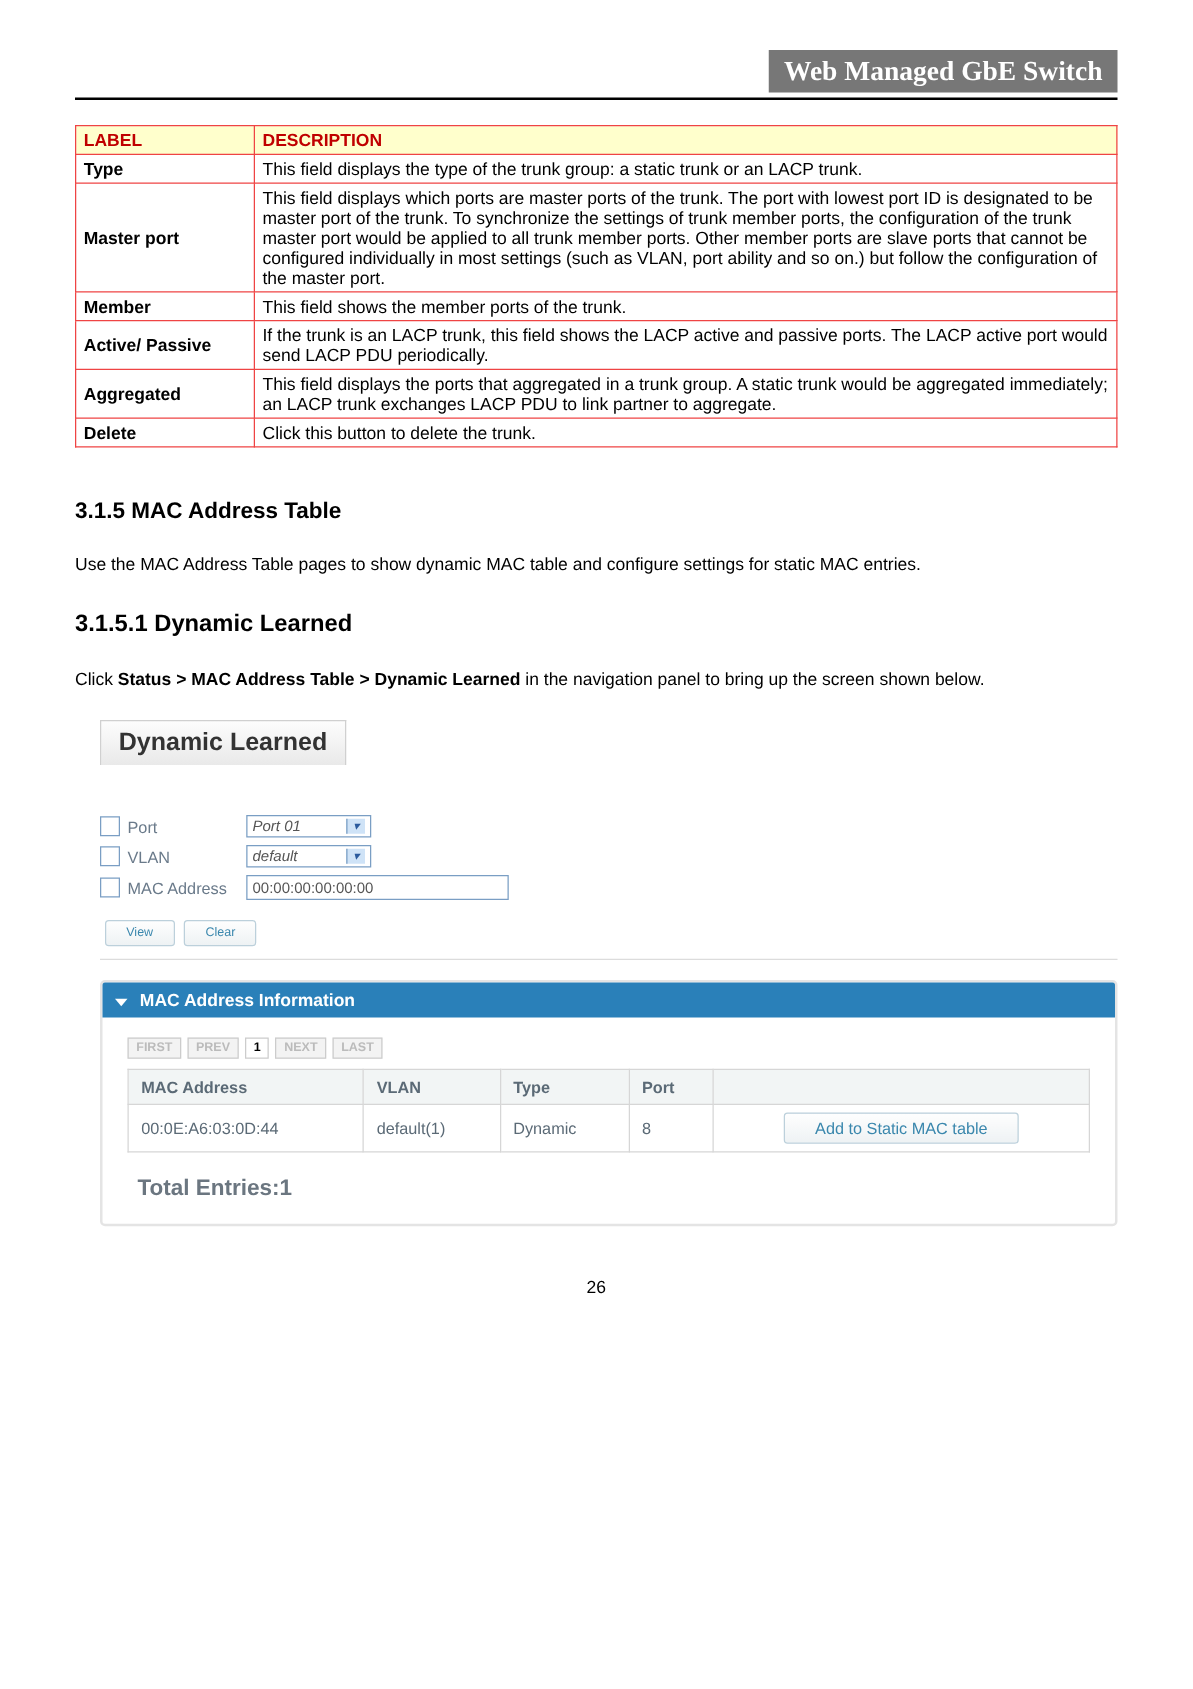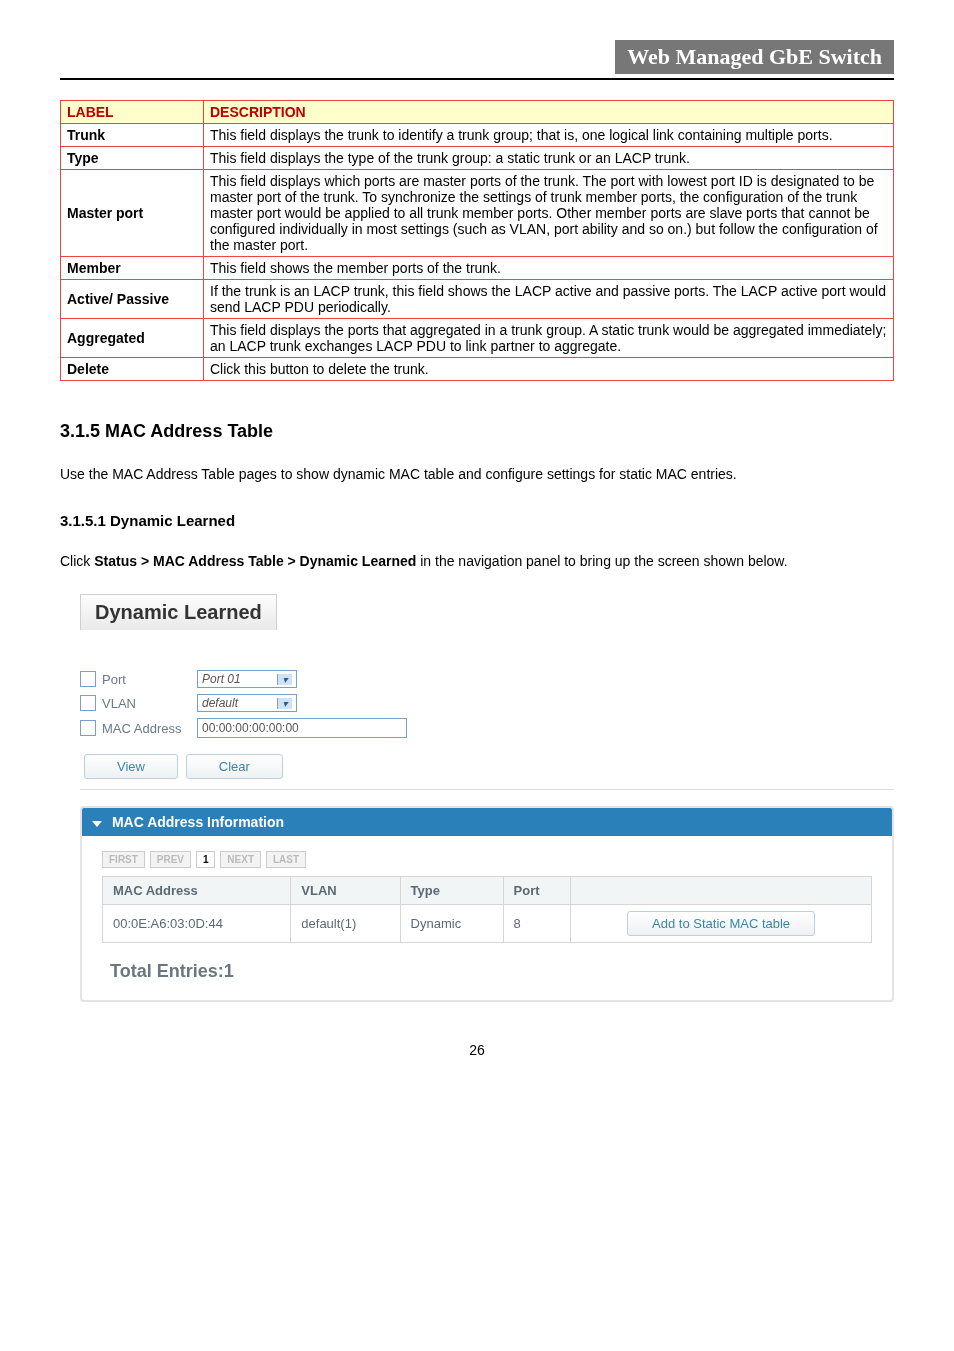--- a/index.html
+++ b/index.html
@@ -53,21 +53,21 @@
     font-size: 18px;
     font-weight: bold;
     margin: 30px 0 20px 0;
   }
   p.body-text {
     font-size: 14px;
     line-height: 1.8;
     margin: 10px 0 20px 0;
   }
   h3.sub-title {
-    font-size: 15px;
+    font-size: 19px;
     font-weight: bold;
     margin: 25px 0 20px 0;
   }
   .bold { font-weight: bold; margin-top: 22px; }
 
   
   .ui-block {
     margin: 10px 0 30px 0;
     padding-left: 20px;
   }
@@ -126,22 +126,22 @@
     height: 16px;
   }
   .btn-row {
     margin: 16px 0 10px 0;
     padding-left: 4px;
   }
   .small-btn {
     display: inline-block;
     border: 1px solid #bcd0db;
     border-radius: 3px;
-    padding: 4px 32px;
-    font-size: 13px;
+    padding: 4px 16px;
+    font-size: 10px;
     color: #3a87ad;
     background: linear-gradient(#fefefe,#eef2f4);
     margin-right: 4px;
   }
   .hr-line {
     border: none;
     border-top: 1px solid #dcdcdc;
     margin: 8px 0 16px 0;
   }
   .mac-info-wrap {
@@ -231,24 +231,20 @@
 <hr class="header-rule">
 
 <table class="desc-table">
   <thead>
     <tr>
       <th>LABEL</th>
       <th>DESCRIPTION</th>
     </tr>
   </thead>
   <tbody>
-    <tr>
-      <td class="label-cell">Trunk</td>
-      <td>This field displays the trunk to identify a trunk group; that is, one logical link containing multiple ports.</td>
-    </tr>
     <tr>
       <td class="label-cell">Type</td>
       <td>This field displays the type of the trunk group: a static trunk or an LACP trunk.</td>
     </tr>
     <tr>
       <td class="label-cell">Master port</td>
       <td>This field displays which ports are master ports of the trunk. The port with lowest port ID is designated to be master port of the trunk. To synchronize the settings of trunk member ports, the configuration of the trunk master port would be applied to all trunk member ports. Other member ports are slave ports that cannot be configured individually in most settings (such as VLAN, port ability and so on.) but follow the configuration of the master port.</td>
     </tr>
     <tr>
       <td class="label-cell">Member</td>

